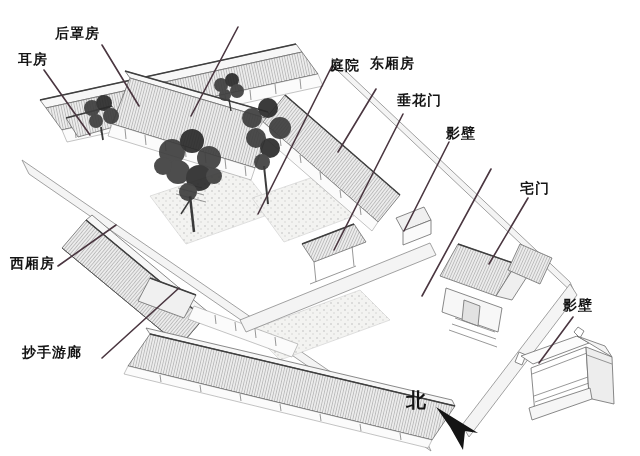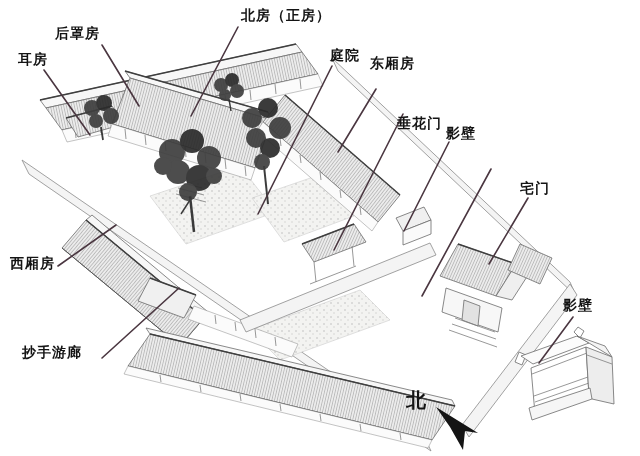--- a/index.html
+++ b/index.html
@@ -212,24 +212,23 @@
       <path class="leader" d="M573,317 L539,363"></path>
       <path class="leader" d="M58,266 L116,225"></path>
       <path class="leader" d="M102,358 L179,288"></path>
     </g>
 
     <polygon points="436,407 478,433 465,431 463,450 450,427" fill="var(--arrow)"></polygon>
   </svg>
 
   <div class="lbl" style="left:18px;top:52px">耳房</div>
   <div class="lbl" style="left:55px;top:26px">后罩房</div>
-  <div class="lbl" style="left:241px;top:8px">北房（正房）</div>
-  <div class="lbl" style="left:330px;top:48px">庭院</div>
+  <div class="lbl" style="left:330px;top:58px">庭院</div>
   <div class="lbl" style="left:370px;top:56px">东厢房</div>
-  <div class="lbl" style="left:397px;top:116px">垂花门</div>
+  <div class="lbl" style="left:397px;top:93px">垂花门</div>
   <div class="lbl" style="left:446px;top:126px">影壁</div>
   <div class="lbl" style="left:520px;top:181px">宅门</div>
   <div class="lbl" style="left:563px;top:298px">影壁</div>
   <div class="lbl" style="left:10px;top:256px">西厢房</div>
   <div class="lbl" style="left:22px;top:345px">抄手游廊</div>
   <div class="lbl big" style="left:406px;top:390px">北</div>
 
 </div>
 
 </body></html>

